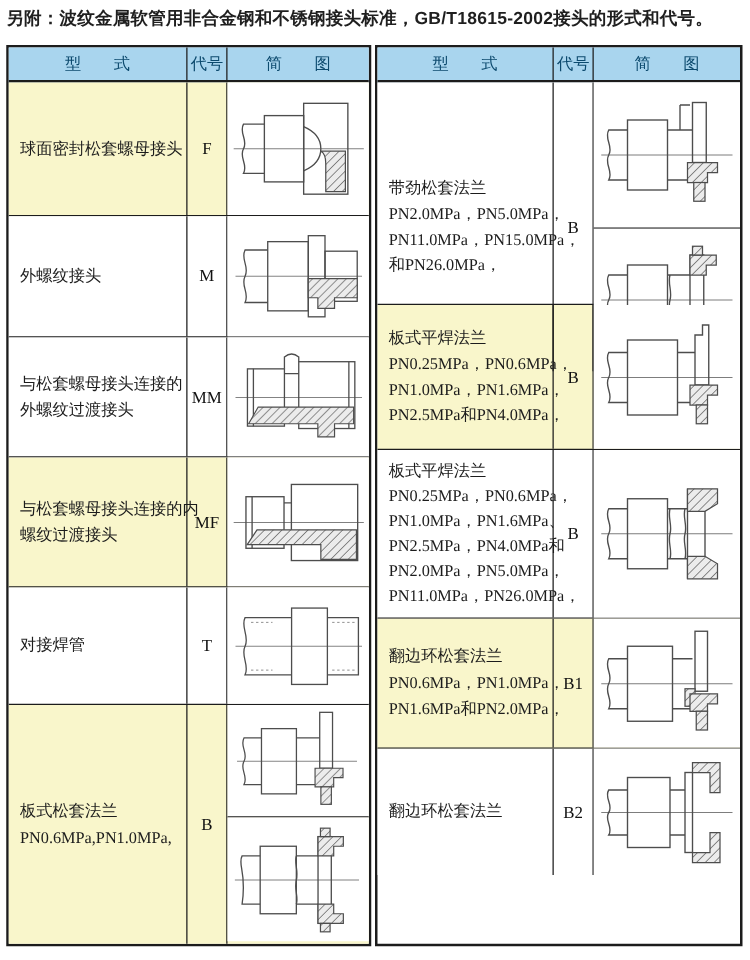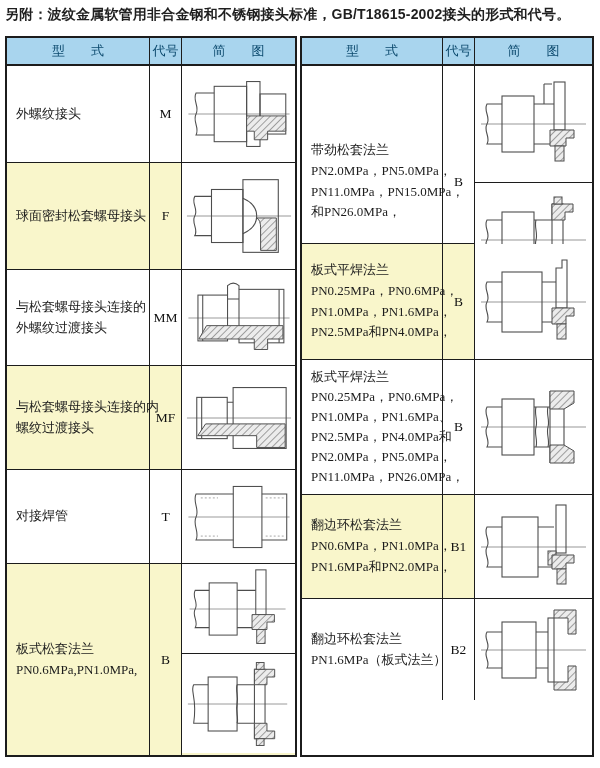--- a/index.html
+++ b/index.html
@@ -51,50 +51,50 @@
   <div class="title">另附：波纹金属软管用非合金钢和不锈钢接头标准，GB/T18615-2002接头的形式和代号。</div>
 
   <div class="tbl t0">
 
     <div class="row hd" style="height:28px">
       <div class="c">型　　式</div>
       <div class="c">代号</div>
       <div class="c lastc">简　　图</div>
     </div>
 
+    <div class="row hl" style="height:107px">
+      <div class="c type">
+          <span class="ln">球面密封松套螺母接头</span>
+        </div>
+      <div class="c code">F</div>
+      <div class="c lastc dia">
+        <svg class="diag" width="110" height="90" viewBox="0 0 112 88">
+          <line class="cl" x1="3" y1="44" x2="109" y2="44"></line>
+          <path class="s" d="M28 24 H11 C7 31 15 37 11 44 C7 51 15 57 11 64 H28"></path>
+          <rect class="s" x="28" y="17" width="32" height="54"></rect>
+          <rect class="s" x="60" y="7" width="36" height="74"></rect>
+          <path class="s" d="M60 26 Q74 32 74 44 Q74 56 60 62"></path>
+          <path class="ht" d="M74 46 Q78 48 78 56 V79 H94 V46 Z"></path>
+        </svg>
+      </div>
+    </div>
+
     <div class="row" style="height:97px">
       <div class="c type">
           <span class="ln">外螺纹接头</span>
         </div>
       <div class="c code">M</div>
       <div class="c lastc dia">
         <svg class="diag" width="110" height="84" viewBox="0 0 112 88">
           <line class="cl" x1="3" y1="44" x2="109" y2="44"></line>
           <path class="s" d="M30 22 H11 C7 30 15 36 11 44 C7 52 15 58 11 66 H30"></path>
           <rect class="s" x="30" y="15" width="34" height="58"></rect>
           <rect class="s" x="64" y="10" width="14" height="68"></rect>
           <rect class="s" x="78" y="23" width="27" height="42"></rect>
           <path class="ht" d="M64 46 H105 V62 H86 V71 H72 V62 H64 Z"></path>
-        </svg>
-      </div>
-    </div>
-
-    <div class="row hl" style="height:107px">
-      <div class="c type">
-          <span class="ln">球面密封松套螺母接头</span>
-        </div>
-      <div class="c code">F</div>
-      <div class="c lastc dia">
-        <svg class="diag" width="110" height="90" viewBox="0 0 112 88">
-          <line class="cl" x1="3" y1="44" x2="109" y2="44"></line>
-          <path class="s" d="M28 24 H11 C7 31 15 37 11 44 C7 51 15 57 11 64 H28"></path>
-          <rect class="s" x="28" y="17" width="32" height="54"></rect>
-          <rect class="s" x="60" y="7" width="36" height="74"></rect>
-          <path class="s" d="M60 26 Q74 32 74 44 Q74 56 60 62"></path>
-          <path class="ht" d="M74 46 Q78 48 78 56 V79 H94 V46 Z"></path>
         </svg>
       </div>
     </div>
 
     <div class="row" style="height:96px">
       <div class="c type">
         <span class="ln">与松套螺母接头连接的</span>
         <span class="ln">外螺纹过渡接头</span>
       </div>
       <div class="c code">MM</div>
@@ -285,21 +285,20 @@
           <rect class="ht" x="70" y="48" width="8" height="14"></rect>
           <path class="ht" d="M74 52 H96 V60 H88 V66 H74 Z"></path>
           <rect class="ht" x="79" y="66" width="9" height="15"></rect>
         </svg>
       </div>
     </div>
 
     <div class="row last" style="height:101px">
       <div class="c type">
         <span class="ln">翻边环松套法兰</span>
-        <span class="ln">PN1.6MPa（板式法兰）</span>
       </div>
       <div class="c code">B2</div>
       <div class="c lastc dia">
         <svg class="diag" width="112" height="92" viewBox="0 0 112 88">
           <line class="cl" x1="3" y1="44" x2="108" y2="44"></line>
           <path class="s" d="M24 26 H9 C5 32 13 38 9 44 C5 50 13 56 9 62 H24"></path>
           <rect class="s" x="24" y="16" width="34" height="56"></rect>
           <path class="s" d="M58 26 H70 M58 62 H70"></path>
           <rect class="s" x="70" y="12" width="6" height="64"></rect>
           <path class="ht" d="M76 4 H98 V28 H90 V12 H76 Z"></path>

